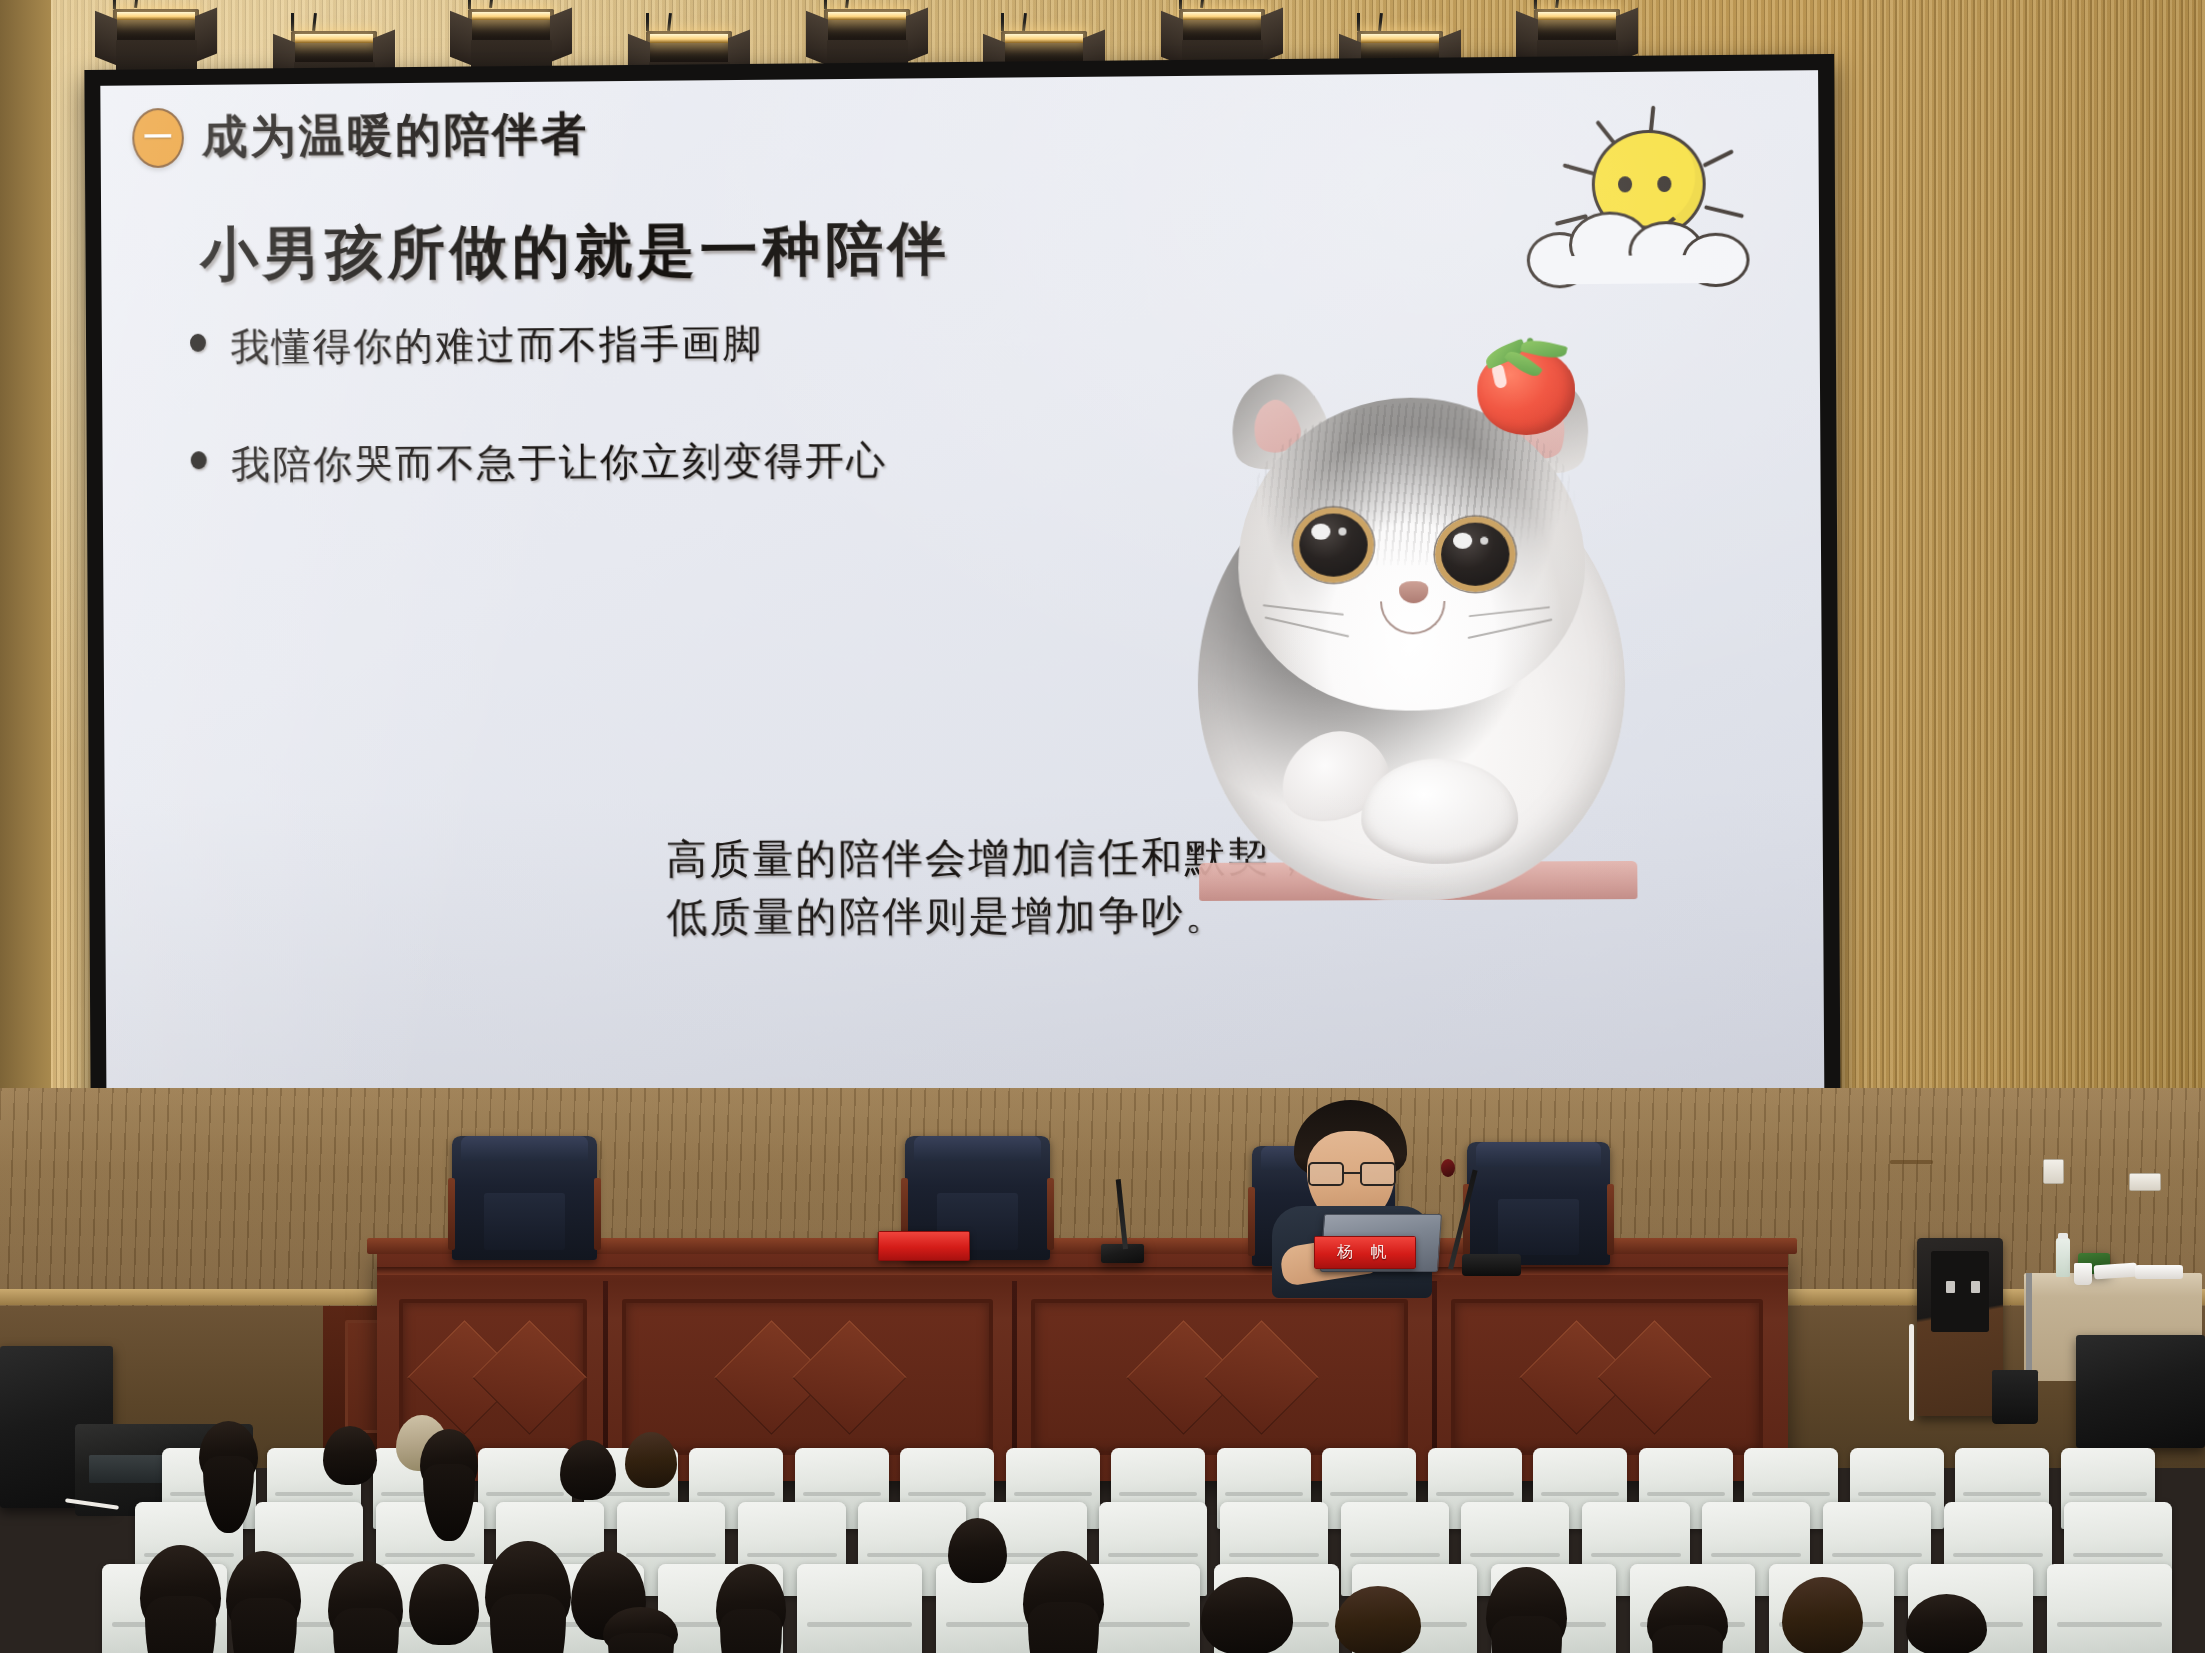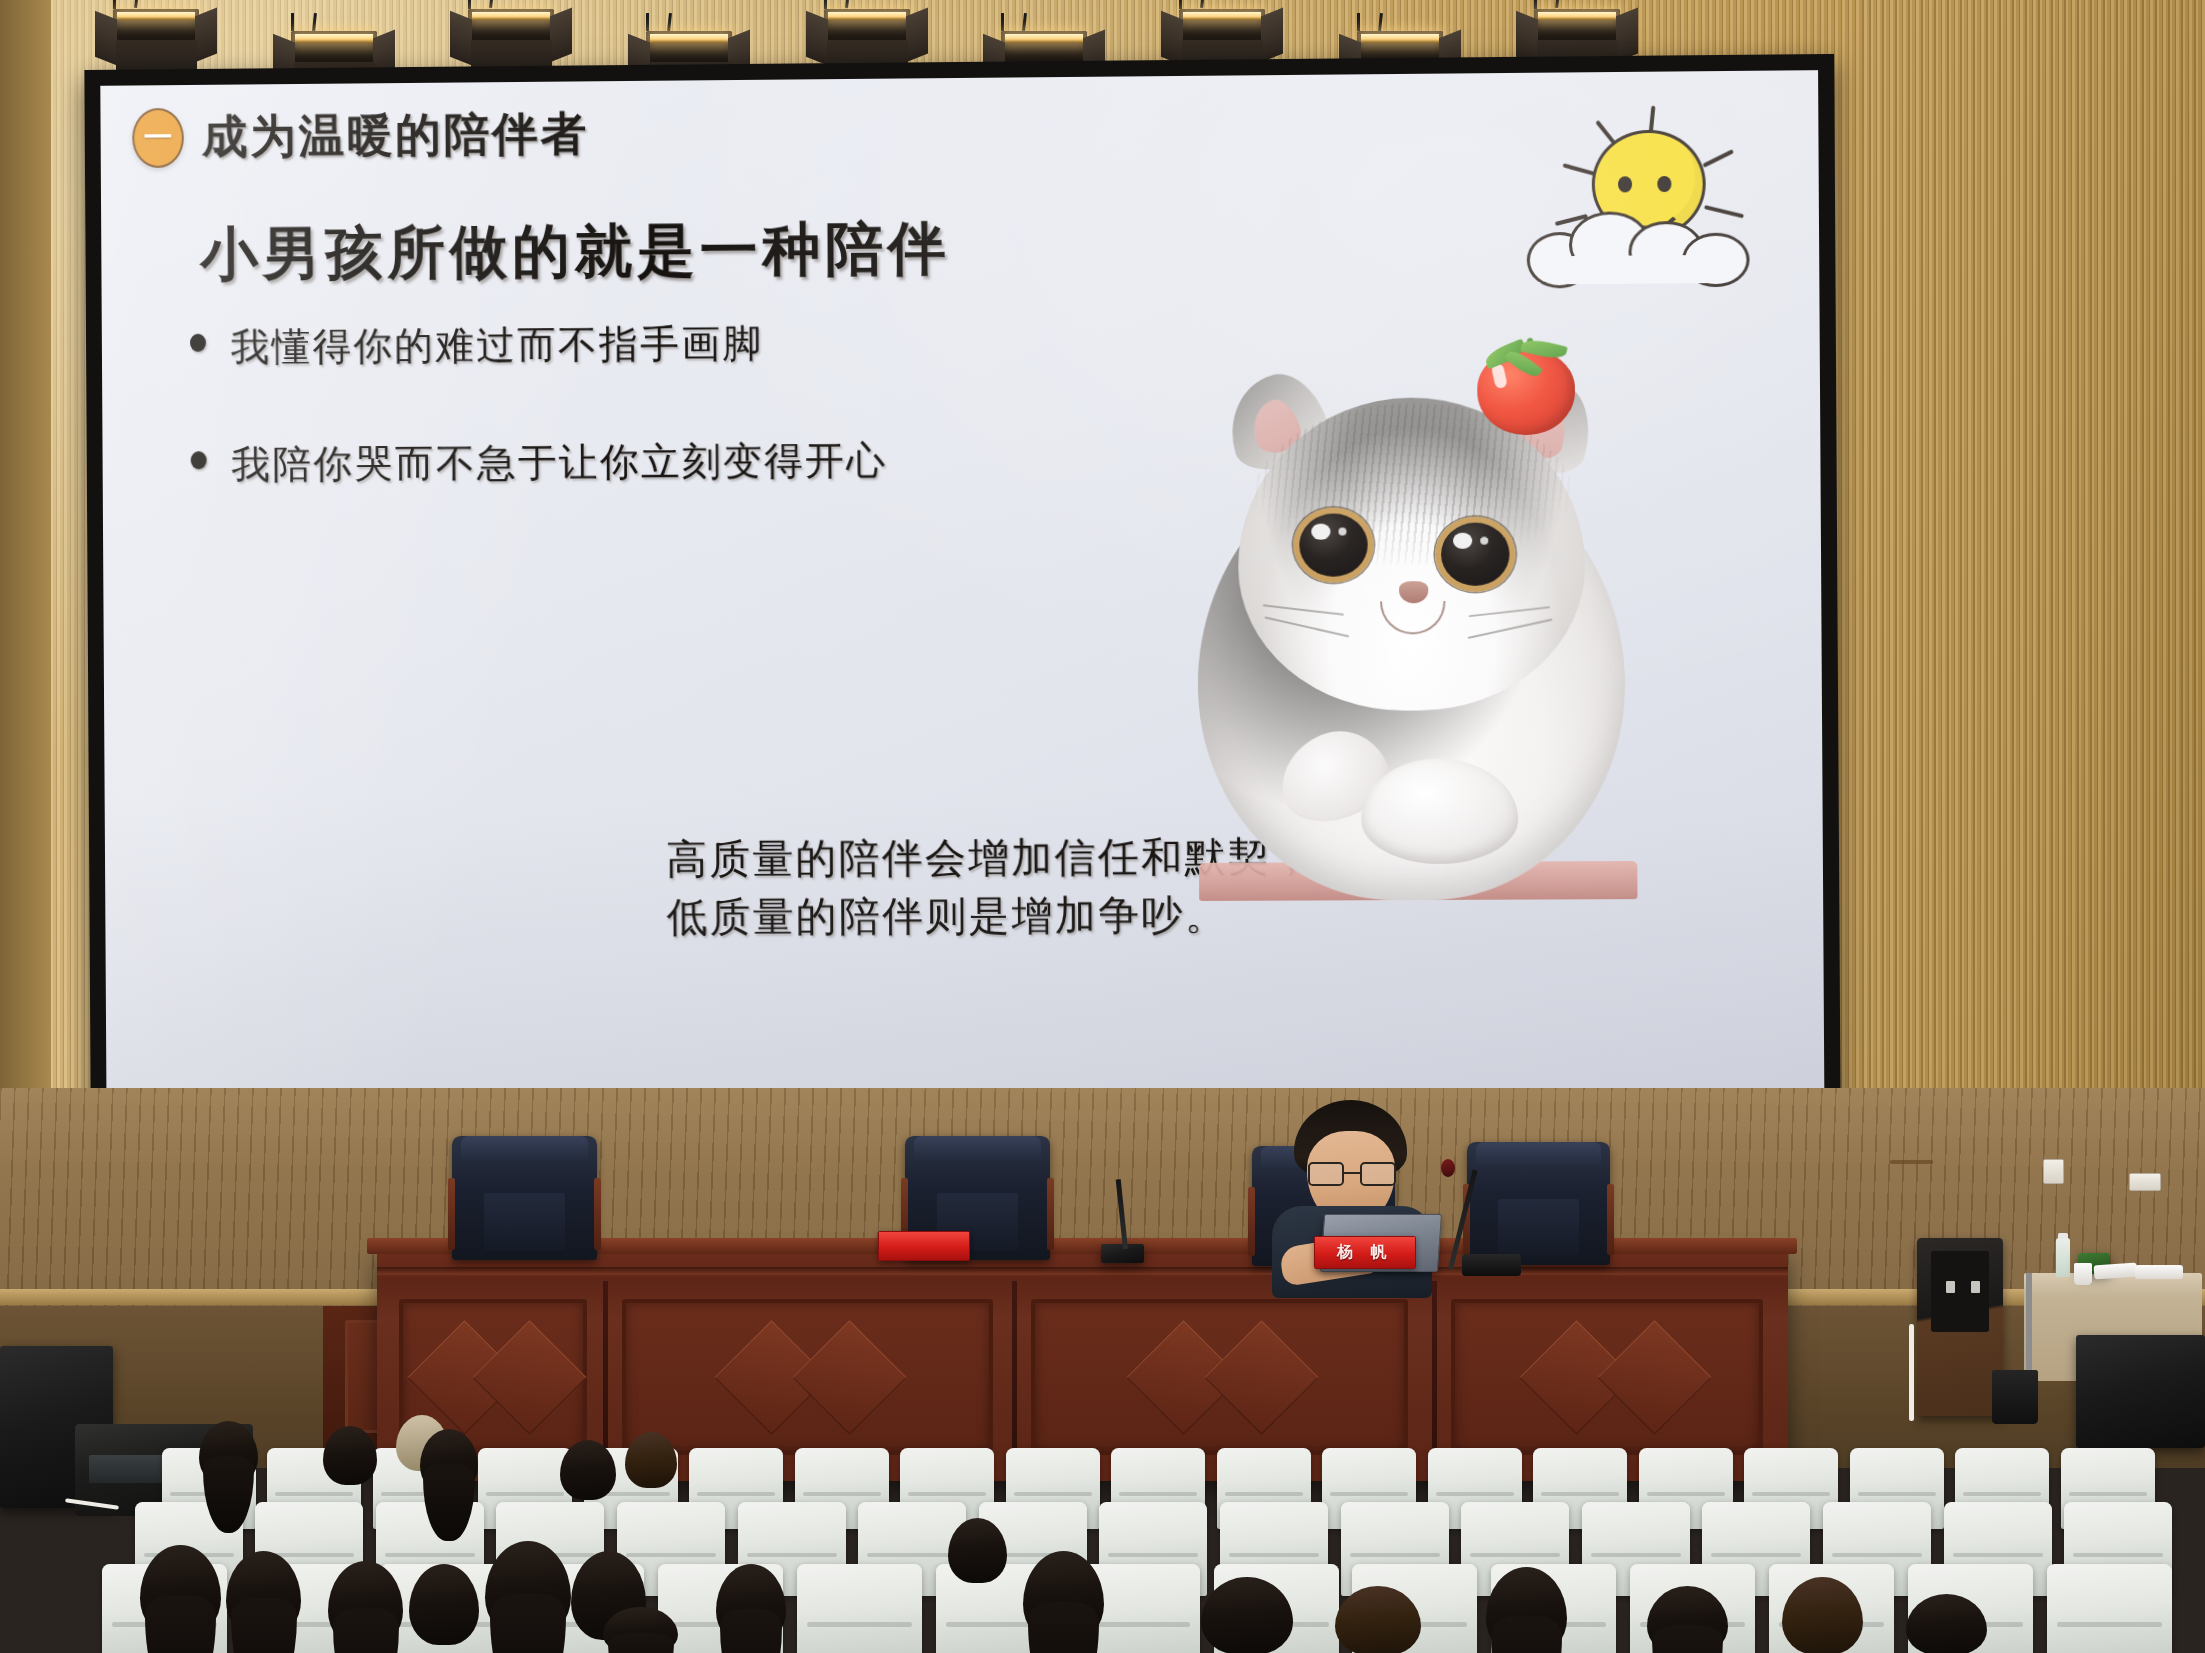--- a/index.html
+++ b/index.html
@@ -406,21 +406,21 @@
 
   
   .nameplate {
     position:absolute; height:33px;
     background:linear-gradient(180deg,#f0443c 0%,#d41c18 55%,#a8110f 100%);
     border:1.1px solid #8c0d0b; border-radius:1.6px;
     display:flex; align-items:center; justify-content:center;
     box-shadow:0 2.7px 6.5px rgba(0,0,0,.4);
   }
   .nameplate span {
-    color:#ffe9e7; font-size:16px; font-weight:700; letter-spacing:6.5px;
+    color:#ffe9e7; font-size:16px; font-weight:400; letter-spacing:6.5px;
     text-shadow:0 0.5px 1.1px rgba(0,0,0,.6);
   }
 
   
   .box { position:absolute; background:linear-gradient(165deg,#2b2b2b 0%,#1a1a1a 45%,#0d0d0d 100%); border-radius:3.2px; box-shadow:0 4.3px 10.8px rgba(0,0,0,.5); }
   .monitor-wedge {
     position:absolute; background:linear-gradient(170deg,#30302f 0%,#1c1c1b 42%,#101010 100%);
     border-radius:4.3px;
   }
   .monitor-wedge .grille { position:absolute; left:8%; top:34%; width:84%; height:30%; background:linear-gradient(180deg,#3a4042,#23282a); border-radius:1.6px; }

